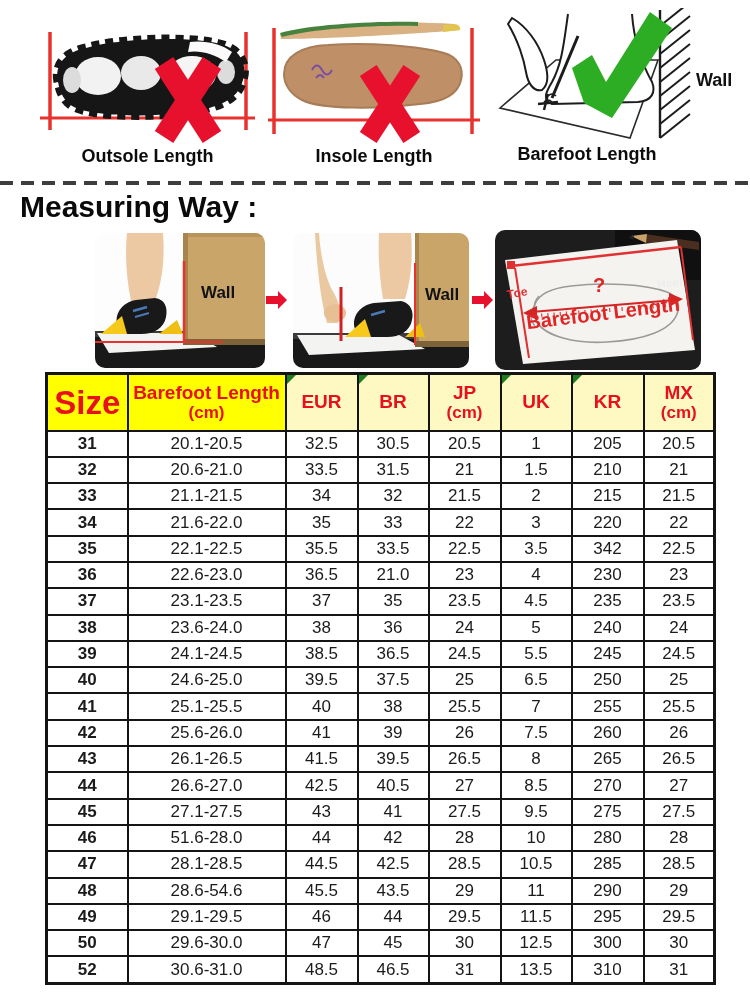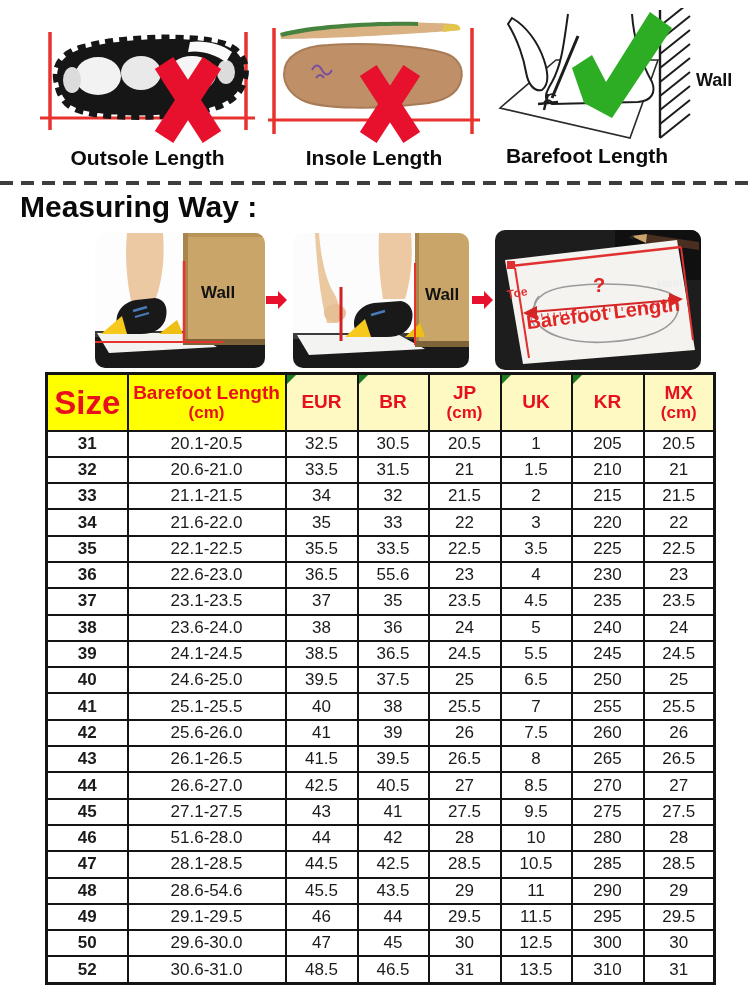--- a/index.html
+++ b/index.html
@@ -1,20 +1,20 @@
 <!DOCTYPE html>
 <html><head>
 <meta charset="utf-8">
 <style>
   * { margin:0; padding:0; box-sizing:border-box; }
   html,body { background:#fff; font-family:"Liberation Sans","DejaVu Sans",sans-serif; }
   .stage { position:relative; width:750px; height:1000px; background:#fff; overflow:hidden; }
   
   .fig { position:absolute; }
-  .fig-caption { position:absolute; left:0; width:100%; text-align:center; font-weight:bold; font-size:21px; color:#0c0c0c; }
+  .fig-caption { position:absolute; left:0; width:100%; text-align:center; font-weight:bold; font-size:18px; color:#0c0c0c; }
   .wall-tag { position:absolute; font-weight:bold; font-size:18px; color:#111; }
   
   .divider { position:absolute; left:0; top:181px; width:750px; height:4px;
              background:repeating-linear-gradient(90deg,#3d3d3d 0 13px,transparent 13px 21px); }
   .heading { position:absolute; left:20px; top:190px; font-size:30px; font-weight:bold; color:#0a0a0a; }
   
   .photo { position:absolute; border-radius:10px; overflow:hidden; }
   .photo-wall { position:absolute; font-weight:bold; font-size:17px; color:#121212; }
   .p3-toe { position:absolute; left:12px; top:56px; color:#e03030; font-weight:bold; font-size:12px; transform:rotate(-10deg); }
   .p3-heel { position:absolute; left:162px; top:46px; color:#ededed; font-weight:bold; font-size:12px; transform:rotate(-6deg); }
@@ -276,28 +276,28 @@
           <td>220</td>
           <td>22</td>
         </tr>
         <tr>
           <td class="sz">35</td>
           <td>22.1-22.5</td>
           <td>35.5</td>
           <td>33.5</td>
           <td>22.5</td>
           <td>3.5</td>
-          <td>225</td>
+          <td>342</td>
           <td>22.5</td>
         </tr>
         <tr>
           <td class="sz">36</td>
           <td>22.6-23.0</td>
           <td>36.5</td>
-          <td>55.6</td>
+          <td>21.0</td>
           <td>23</td>
           <td>4</td>
           <td>230</td>
           <td>23</td>
         </tr>
         <tr>
           <td class="sz">37</td>
           <td>23.1-23.5</td>
           <td>37</td>
           <td>35</td>

